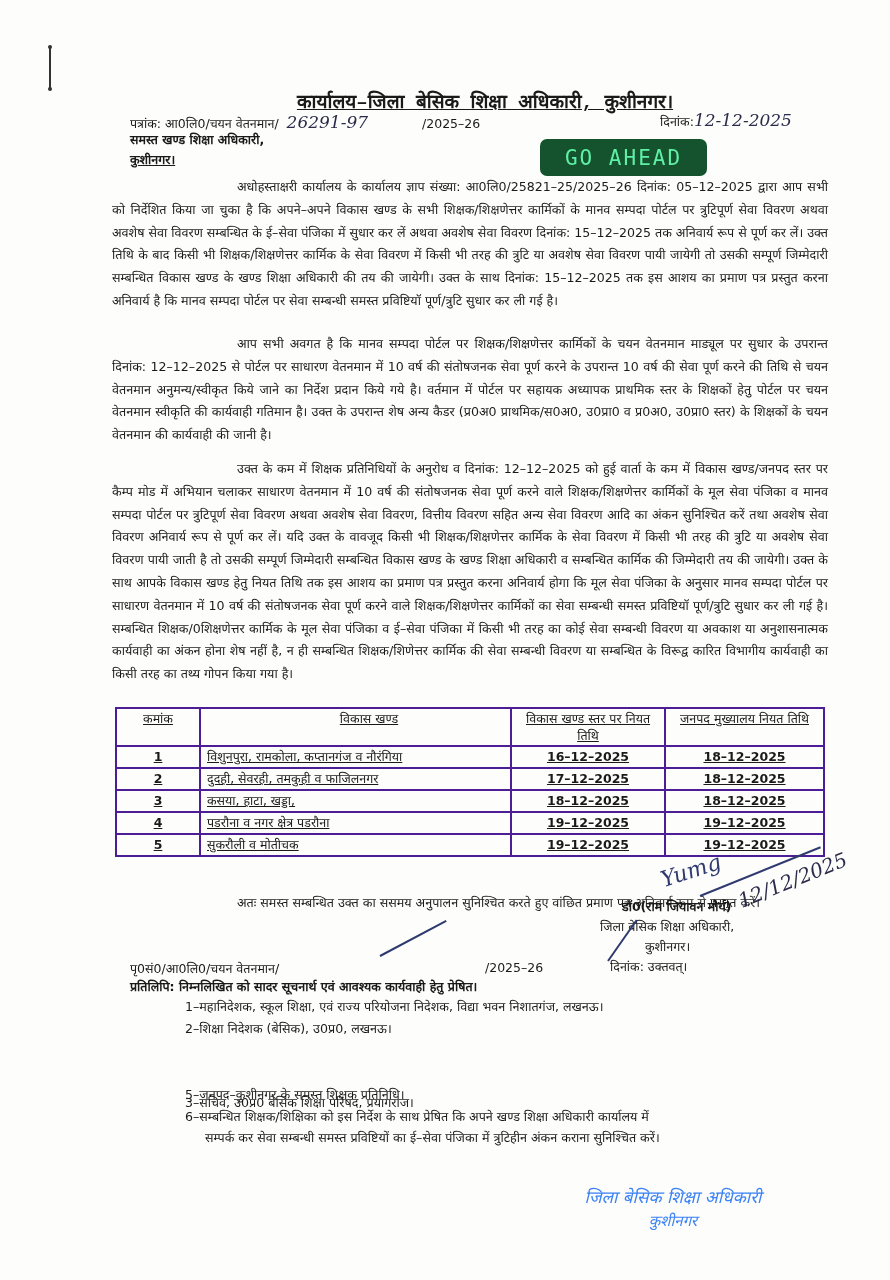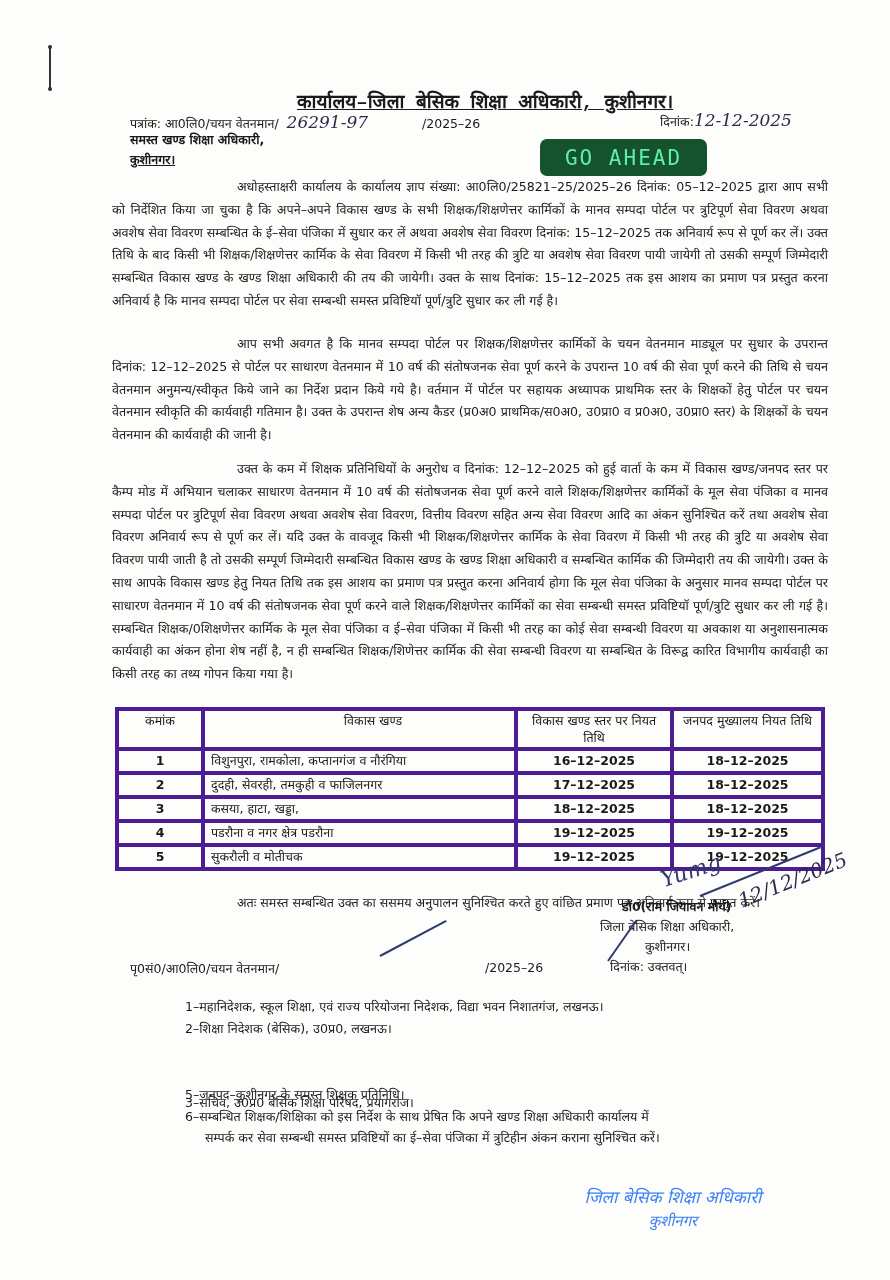--- a/index.html
+++ b/index.html
@@ -21,21 +21,21 @@
   .bold { font-weight: bold; }
 
   .badge { position: absolute; left: 540px; top: 139px; width: 167px; height: 37px; background: #14532d; border-radius: 7px;
            color: #5ef0a6; font-family: "DejaVu Sans Mono", monospace; font-size: 21px; letter-spacing: 2px;
            display: flex; align-items: center; justify-content: center; }
 
   .para { position: absolute; left: 112px; width: 716px; font-size: 12.6px; line-height: 22.8px; text-align: justify; text-align-last: left; }
   .para .indent { display: inline-block; width: 125px; }
 
   table.sched { position: absolute; left: 115px; top: 707px; width: 710px; border-collapse: collapse; font-size: 12.5px; }
-  table.sched th, table.sched td { border: 4px solid #4c1d95; padding: 1px 6px; }
+  table.sched th, table.sched td { border: 2px solid #4c1d95; padding: 1px 6px; text-decoration: underline; }
   table.sched th { font-weight: normal; text-align: center; line-height: 17px; vertical-align: top; }
   table.sched td { height: 18px; line-height: 18px; }
   table.sched td.c { text-align: center; font-weight: bold; }
 
   .sig-scrawl { position: absolute; left: 660px; top: 858px; font-family: "DejaVu Serif", serif; font-style: italic; color: #2f3a6e; font-size: 22px; transform: rotate(-18deg); }
   .sig-line { position: absolute; height: 2px; background: #2f3a6e; transform-origin: left center; }
   .stamp { position: absolute; left: 563px; top: 1185px; font-size: 17px; color: #3b82f6; font-style: italic; text-align: center; width: 220px; line-height: 24px; }
   .cc { position: absolute; left: 185px; font-size: 12.6px; line-height: 21px; }
 </style>
 </head>
@@ -117,20 +117,21 @@
   <div class="abs ref" style="left:600px; top:918px;">जिला बेसिक शिक्षा अधिकारी,</div>
   <div class="abs ref" style="left:645px; top:938px;">कुशीनगर।</div>
 
   <div class="sig-line" style="left:380px; top:955px; width:75px; transform:rotate(-28deg);"></div>
   <div class="sig-line" style="left:608px; top:960px; width:50px; transform:rotate(-55deg);"></div>
 
   <div class="abs ref" style="left:130px; top:960px;">पृ0सं0/आ0लि0/चयन वेतनमान/</div>
   <div class="abs ref" style="left:485px; top:960px;">/2025–26</div>
   <div class="abs ref" style="left:610px; top:958px;">दिनांक: उक्तवत्।</div>
 
+  <div class="abs ref bold" style="left:130px; top:978px;">प्रतिलिपि: निम्नलिखित को सादर सूचनार्थ एवं आवश्यक कार्यवाही हेतु प्रेषित।</div>
 
   <div class="cc" style="top:996px;">1–महानिदेशक, स्कूल शिक्षा, एवं राज्य परियोजना निदेशक, विद्या भवन निशातगंज, लखनऊ।</div>
   <div class="cc" style="top:1018px;">2–शिक्षा निदेशक (बेसिक), उ0प्र0, लखनऊ।</div>
   <div class="cc" style="top:1092px;">3–सचिव, उ0प्र0 बेसिक शिक्षा परिषद, प्रयागराज।</div>
   <div class="cc" style="top:1084px;">5–जनपद–कुशीनगर के समस्त शिक्षक प्रतिनिधि।</div>
   <div class="cc" style="top:1106px;">6–सम्बन्धित शिक्षक/शिक्षिका को इस निर्देश के साथ प्रेषित कि अपने खण्ड शिक्षा अधिकारी कार्यालय में</div>
   <div class="cc" style="top:1127px; left:205px;">सम्पर्क कर सेवा सम्बन्धी समस्त प्रविष्टियों का ई–सेवा पंजिका में त्रुटिहीन अंकन कराना सुनिश्चित करें।</div>
 
   <div class="stamp">
     <div>जिला बेसिक शिक्षा अधिकारी</div>

